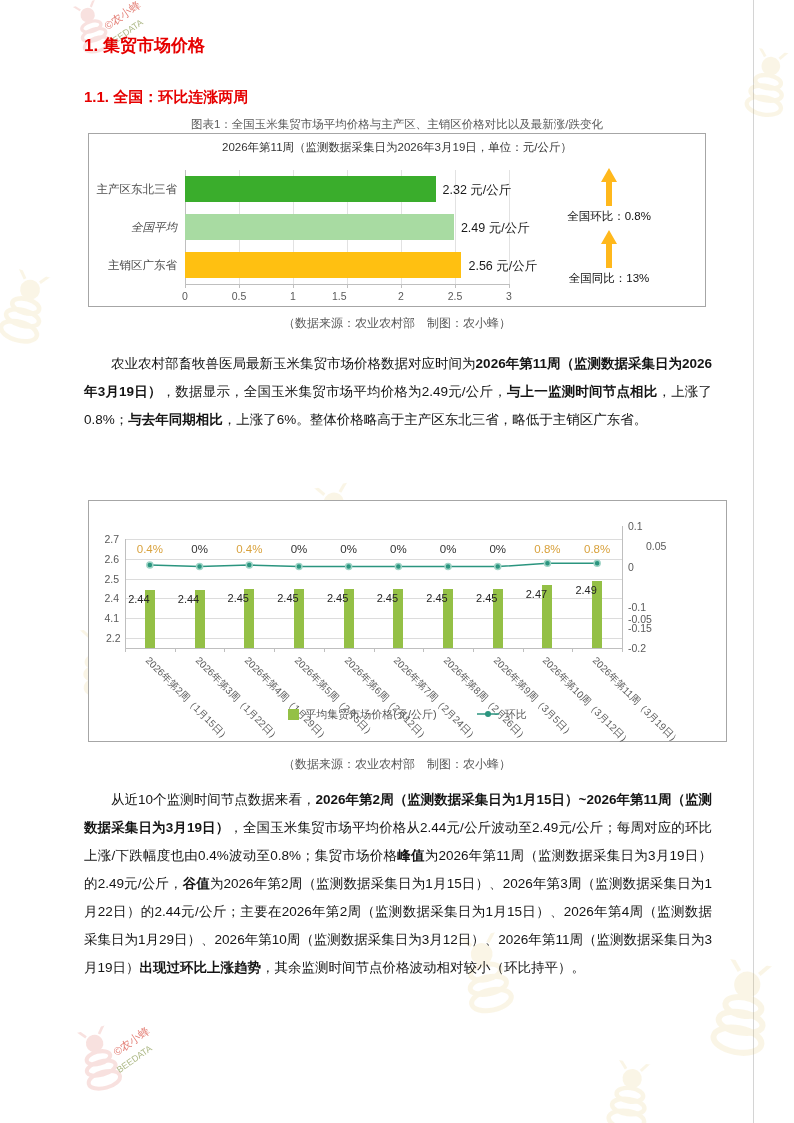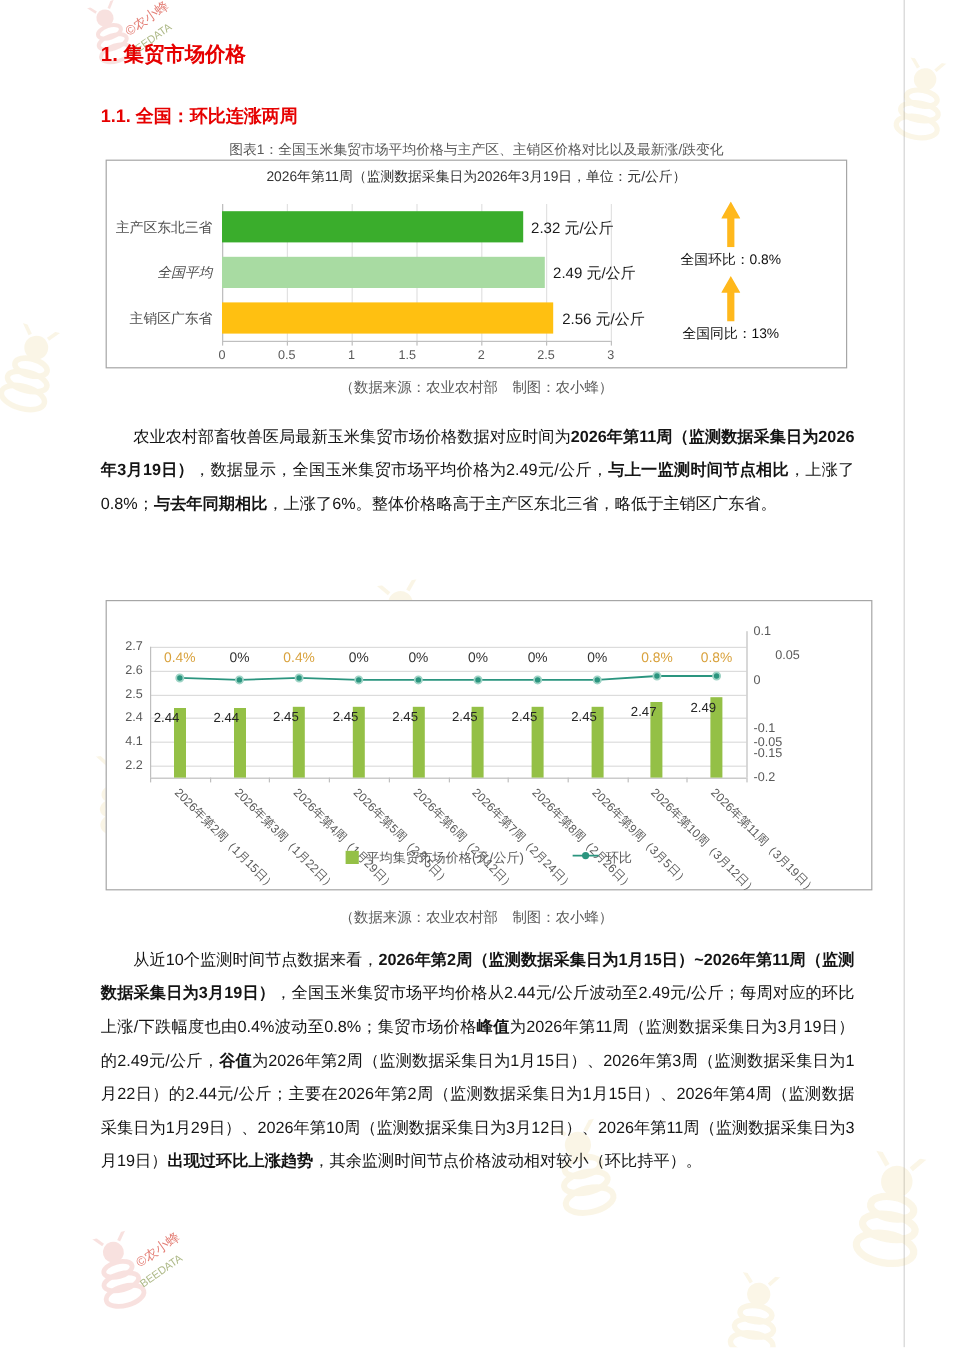--- a/index.html
+++ b/index.html
@@ -202,21 +202,21 @@
         <div class="tick" style="left: 2px; top: 32px; width: 28px; text-align: right;">2.7</div>
         <div class="gridh" style="left: 36px; top: 57.8px; width: 497px;"></div>
         <div class="tick" style="left: 2px; top: 51.8px; width: 28px; text-align: right;">2.6</div>
         <div class="gridh" style="left: 36px; top: 77.6px; width: 497px;"></div>
         <div class="tick" style="left: 2px; top: 71.6px; width: 28px; text-align: right;">2.5</div>
         <div class="gridh" style="left: 36px; top: 97.4px; width: 497px;"></div>
         <div class="tick" style="left: 2px; top: 91.4px; width: 28px; text-align: right;">2.4</div>
         <div class="gridh" style="left: 36px; top: 117.2px; width: 497px;"></div>
         <div class="tick" style="left: 2px; top: 111.2px; width: 28px; text-align: right;">4.1</div>
         <div class="gridh" style="left: 36px; top: 137px; width: 497px;"></div>
-        <div class="tick" style="left: 2px; top: 131px; width: 28px; text-align: right;">2.2</div>
+        <div class="tick" style="left: 17px; top: 131px; width: 28px; ">2.2</div>
         <div class="tick" style="left: 539px; top: 19px; width: 34px;">0.1</div>
         <div class="tick" style="left: 557px; top: 39.33px; width: 34px;">0.05</div>
         <div class="tick" style="left: 539px; top: 59.66px; width: 34px;">0</div>
         <div class="tick" style="left: 539px; top: 88px; width: 34px; margin-top: 24px;">-0.05</div>
         <div class="tick" style="left: 539px; top: 100.32px; width: 34px;">-0.1</div>
         <div class="tick" style="left: 539px; top: 120.65px; width: 34px;">-0.15</div>
         <div class="tick" style="left: 539px; top: 140.98px; width: 34px;">-0.2</div>
         <div class="axisline" style="left: 36px; top: 147px; width: 497px; height: 1px;"></div>
         <div class="axisline" style="left: 36px; top: 38px; width: 1px; height: 109px;"></div>
         <div class="axisline" style="left: 533px; top: 25px; width: 1px; height: 122px;"></div>

